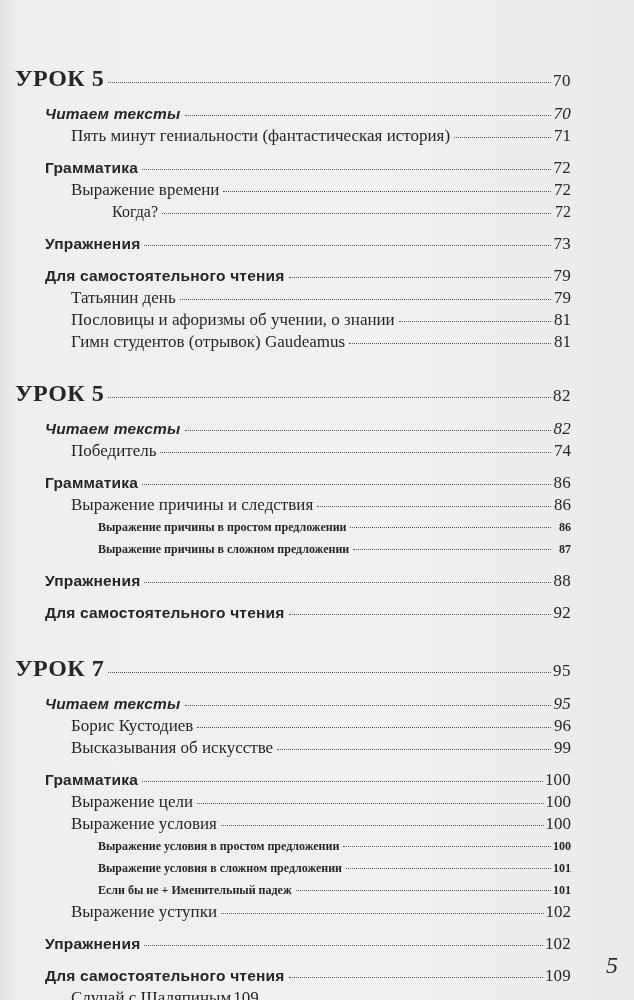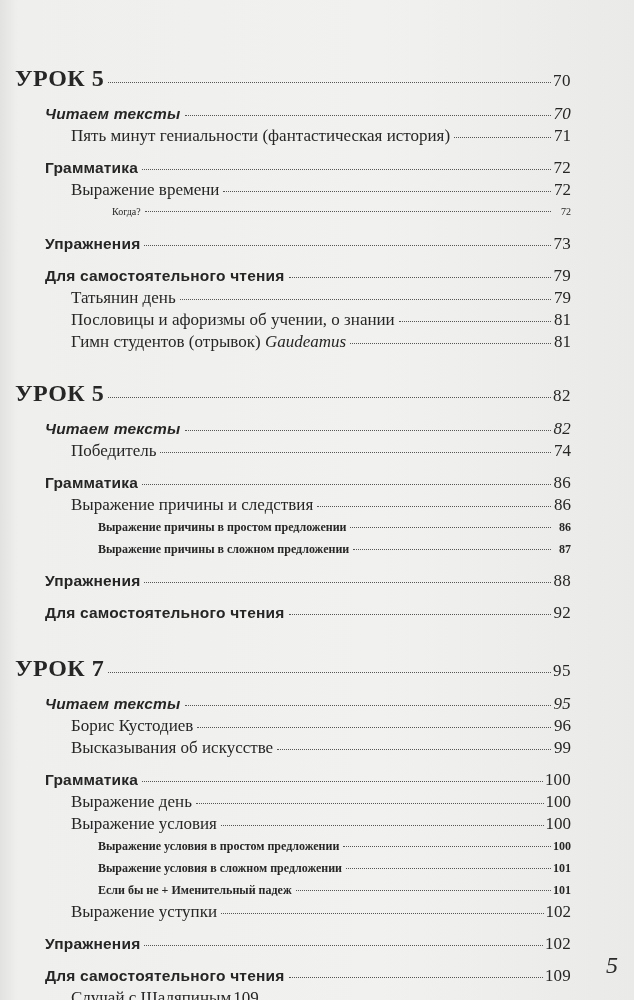--- a/index.html
+++ b/index.html
@@ -67,22 +67,22 @@
       letter-spacing: 0.2px;
     }
     .section .pg {
       font-family: "Liberation Serif", serif;
       font-weight: normal;
       font-size: 17px;
     }
     .lesson + .section { margin-top: 8px; font-style: italic; }
     .item { padding-left: 56px; }
     .sub { padding-left: 83px; font-size: 12px; font-weight: bold; }
-    .subsub { padding-left: 97px; font-size: 10px; }
-    .italic-part { font-style: italic; }
+    .subsub { padding-left: 97px; font-size: 16px; }
+    .italic-part { }
     .page-number {
       position: absolute;
       right: 16px;
       top: 952px;
       font-size: 24px;
       font-style: italic;
       color: #2b2b2b;
     }
   </style>
 </head>
@@ -226,21 +226,21 @@
         <span class="dots"></span>
         <span class="pg">99</span>
     </div>
 
     <div class="row section">
       <span class="label">Грамматика</span>
         <span class="dots"></span>
         <span class="pg">100</span>
     </div>
     <div class="row item">
-      <span class="label">Выражение день</span>
+      <span class="label">Выражение цели</span>
         <span class="dots"></span>
         <span class="pg">100</span>
     </div>
     <div class="row item">
       <span class="label">Выражение условия</span>
         <span class="dots"></span>
         <span class="pg">100</span>
     </div>
     <div class="row sub">
       <span class="label">Выражение условия в простом предложении</span>

